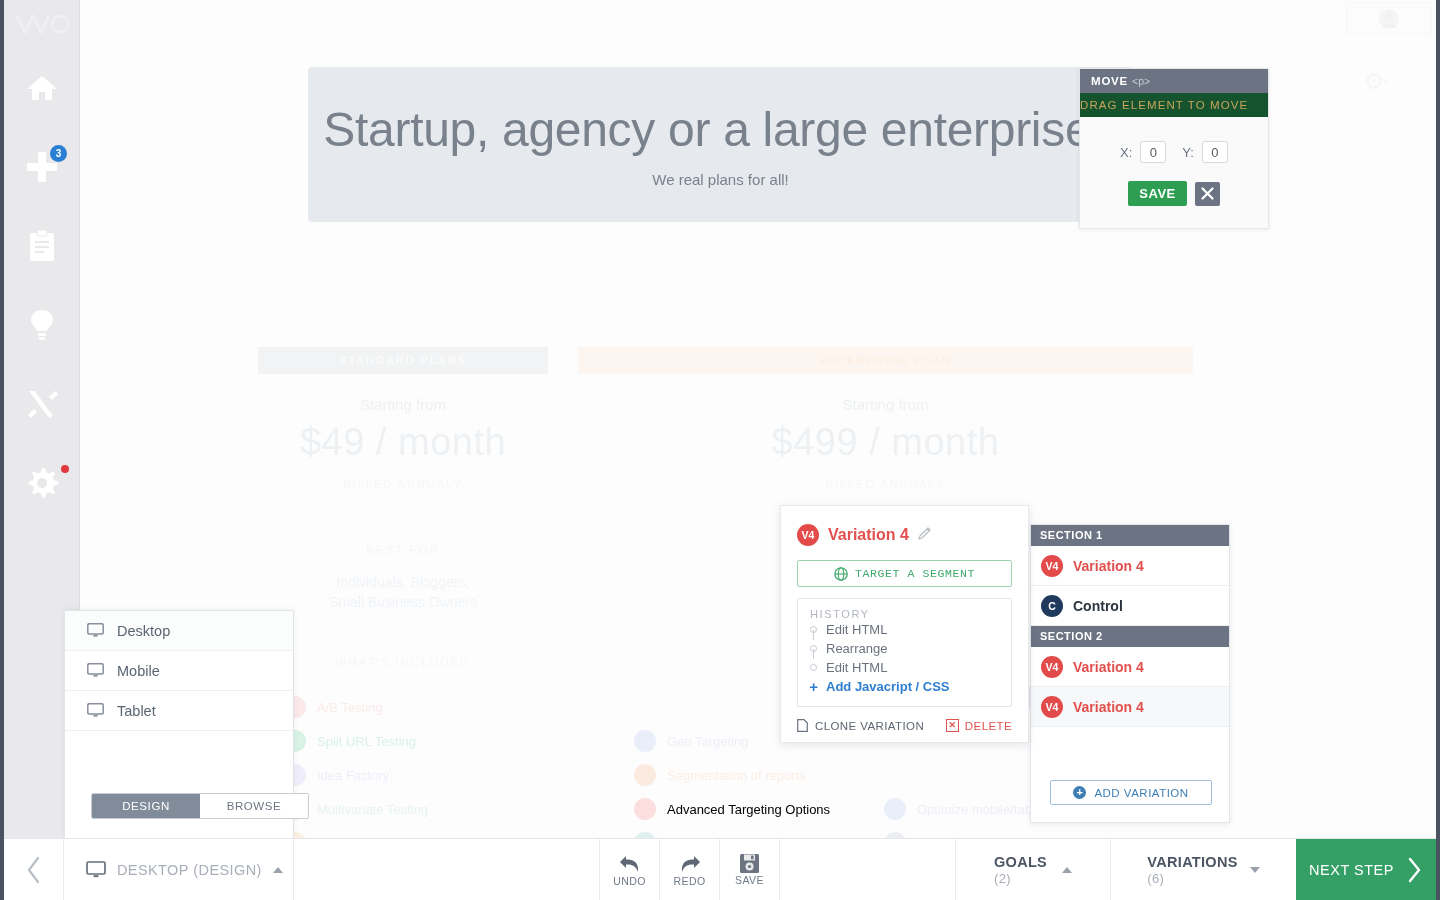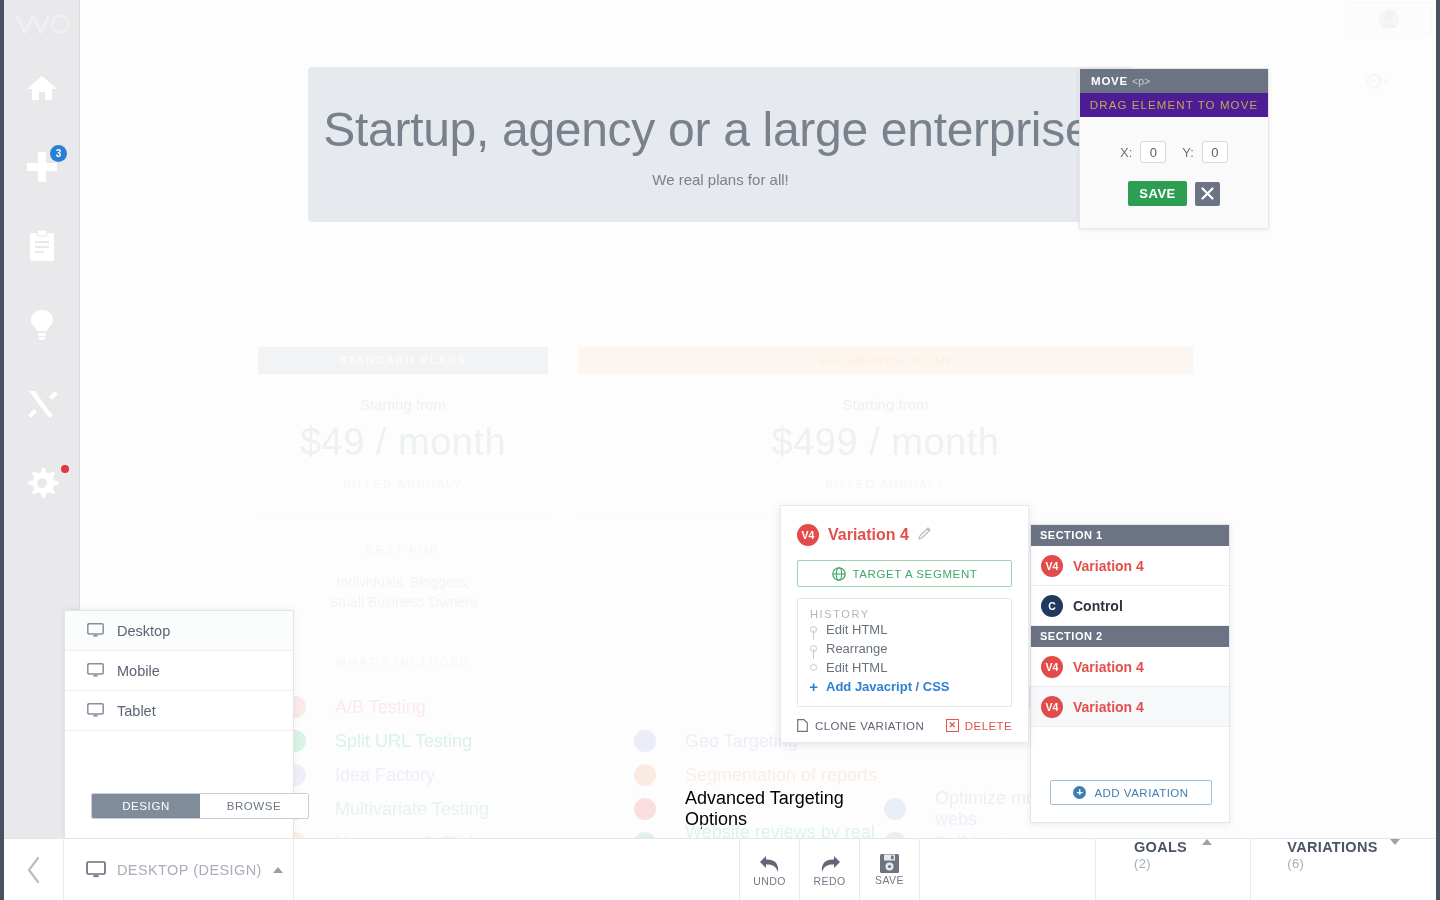--- a/index.html
+++ b/index.html
@@ -95,22 +95,22 @@
   .p-sep { height: 1px; background: #fbfcfc; margin: 26px 0 0 0; }
   .p-label { font-size: 11.5px; letter-spacing: 2px; color: #f2f6f9; margin-top: 27px;}
   .p-desc { font-size: 14px; color: #f0f4f7; line-height: 1.4; margin-top: 17px;}
   .p-label2 { font-size: 11.5px; letter-spacing: 2px; color: #f3f7fa; margin-top: 44px;}
   .p-sublabel { font-size: 11px; letter-spacing: 1px; color: #fafcfd; margin-top: 22px;}
 
   .feat-list { margin-top: 22px; text-align: left; padding-left: 26px; }
   .feat-cols { display: flex; gap: 0px; margin-top: 22px; text-align: left; padding-left: 56px;}
   .feat-cols > div { width: 250px; }
   .feat {
-    display: flex; align-items: center; gap: 29px;
-    height: 34px; font-size: 18px;
+    display: flex; align-items: center; gap: 11px;
+    height: 34px; font-size: 13px;
   }
   .feat .ic {
     width: 22px; height: 22px; border-radius: 50%;
     flex: 0 0 22px;
   }
 
   
   .device-flyout {
     position: absolute;
     left: 60px; bottom: 62px;
@@ -155,23 +155,22 @@
     z-index: 70;
   }
   .move-title {
     background: #6c7484; color: #fff;
     height: 24px; line-height: 24px;
     padding-left: 11px;
     font-size: 11.5px; font-weight: bold; letter-spacing: .8px;
   }
   .move-title .tag { font-weight: normal; font-size: 10.5px; color: #c7ccd4; letter-spacing: 0;}
   .move-hint {
-    background: #4c1d95;
+    background: #14532d;
     height: 24px; line-height: 24px;
-    text-align: center;
     color: #caa45a; font-size: 11.5px; letter-spacing: 1.1px;
   }
   .move-coords {
     display: flex; align-items: center; justify-content: center;
     gap: 8px; padding: 24px 0 0 0;
     font-size: 13px; color: #6a7381;
   }
   .coord-in {
     width: 26px; height: 22px;
     border: 1px solid #d6d9dd; border-radius: 3px;
@@ -229,21 +228,21 @@
   .vp-name { color:#e2504e; font-size:16px; font-weight:600;}
   .pencil { opacity:.6; }
   .btn-target {
     margin-top: 14px;
     width: 100%; height: 27px;
     border: 1px solid #9ed3b0; background:#fff;
     border-radius: 2px; color:#3fa96b;
     font-size: 11.5px; letter-spacing: .6px;
     display:flex;align-items:center;justify-content:center;gap:7px;
     cursor:pointer;
-    font-family: Liberation Sans, sans-serif;
+    font-family: Liberation Mono, monospace;
   }
   .hist-box {
     margin-top: 11px;
     border: 1px solid #e4e7ea; border-radius: 2px;
     padding: 9px 12px 10px 12px;
   }
   .hist-title { font-size:11px; letter-spacing:1.6px; color:#b2b8c0; }
   .hist-item {
     display:flex; align-items:center; gap:9px;
     height: 19px; font-size: 13px; color:#6a727d;
@@ -342,21 +341,21 @@
   .caret-down { width:0;height:0;border-left:5px solid transparent;border-right:5px solid transparent;border-top:6px solid #9aa1ab;}
   .bb-spacer { flex:1; }
   .bb-tool {
     width:60px;
     display:flex;flex-direction:column;align-items:center;justify-content:center;
     gap:0; border-left:1px solid #e8eaec; cursor:pointer;
   }
   .bb-tool span { font-size:10.5px; color:#717a87; letter-spacing:.4px;}
   .bb-mid-space { width:176px; border-left:1px solid #e8eaec;}
   .bb-dd {
-    display:flex;align-items:flex-start;justify-content:center;gap:12px;
+    display:flex;align-items:center;justify-content:center;gap:12px;
     cursor:pointer; padding:0 38px;
   }
   .bb-goals { border-left:1px solid #e8eaec; width:155px;}
   .bb-vars  { border-left:1px solid #e8eaec; width:186px;}
   .bb-dd-txt { font-size:14.5px; font-weight:bold; color:#4b5564; letter-spacing:.3px;}
   .bb-dd-txt small { font-weight:normal; color:#a8aeb8; font-size:13px;}
   .bb-next {
     width:140px; background:#34a065; color:#fff;
     display:flex;align-items:center;justify-content:center;gap:12px;
     cursor:pointer;
@@ -733,15 +732,21 @@
     </div>
 
     <div class="bb-dd bb-vars">
       <span class="bb-dd-txt">
         <span>VARIATIONS</span>
         <small>(6)</small>
       </span>
       <span class="caret-down"></span>
     </div>
 
+    <div class="bb-next">
+      <span class="bb-next-txt">NEXT STEP</span>
+      <svg width="17" height="28" viewBox="0 0 17 28">
+        <path d="M4 3 L13 14 L4 25" fill="none" stroke="#ffffff" stroke-width="2.4" stroke-linecap="round" stroke-linejoin="round"></path>
+      </svg>
+    </div>
   </div>
 
 </div>
 
 </body></html>

